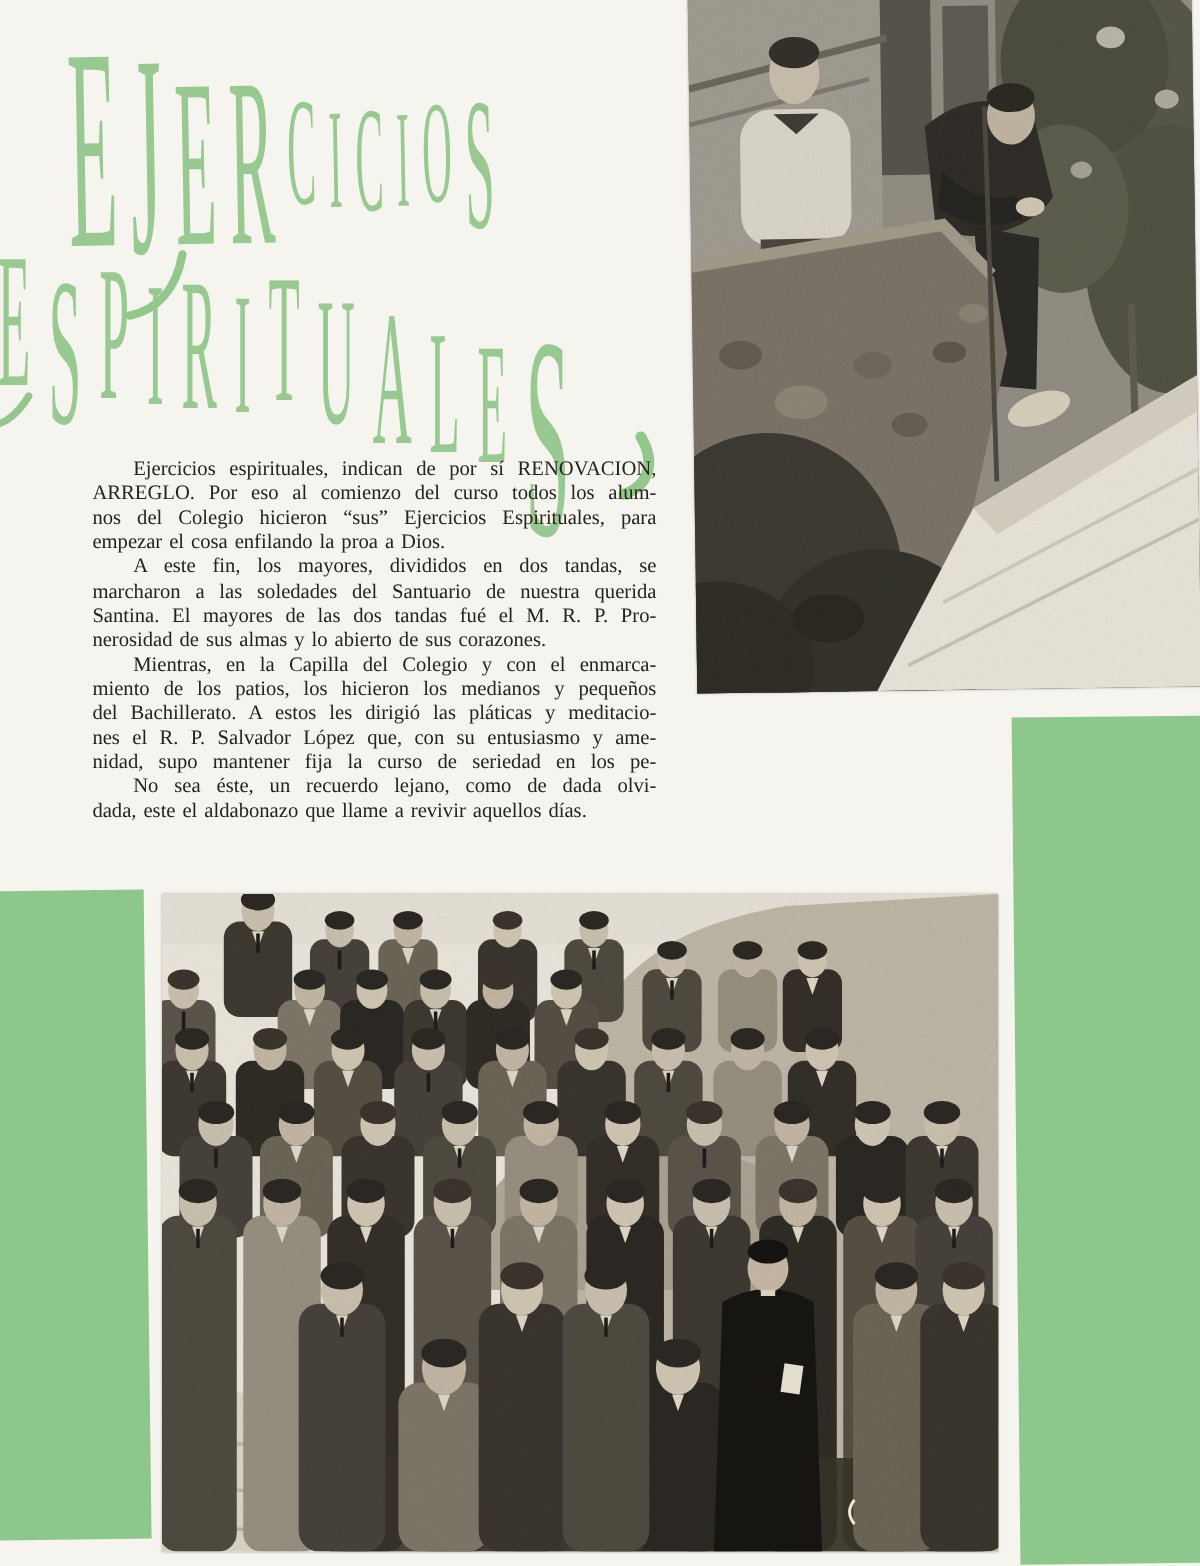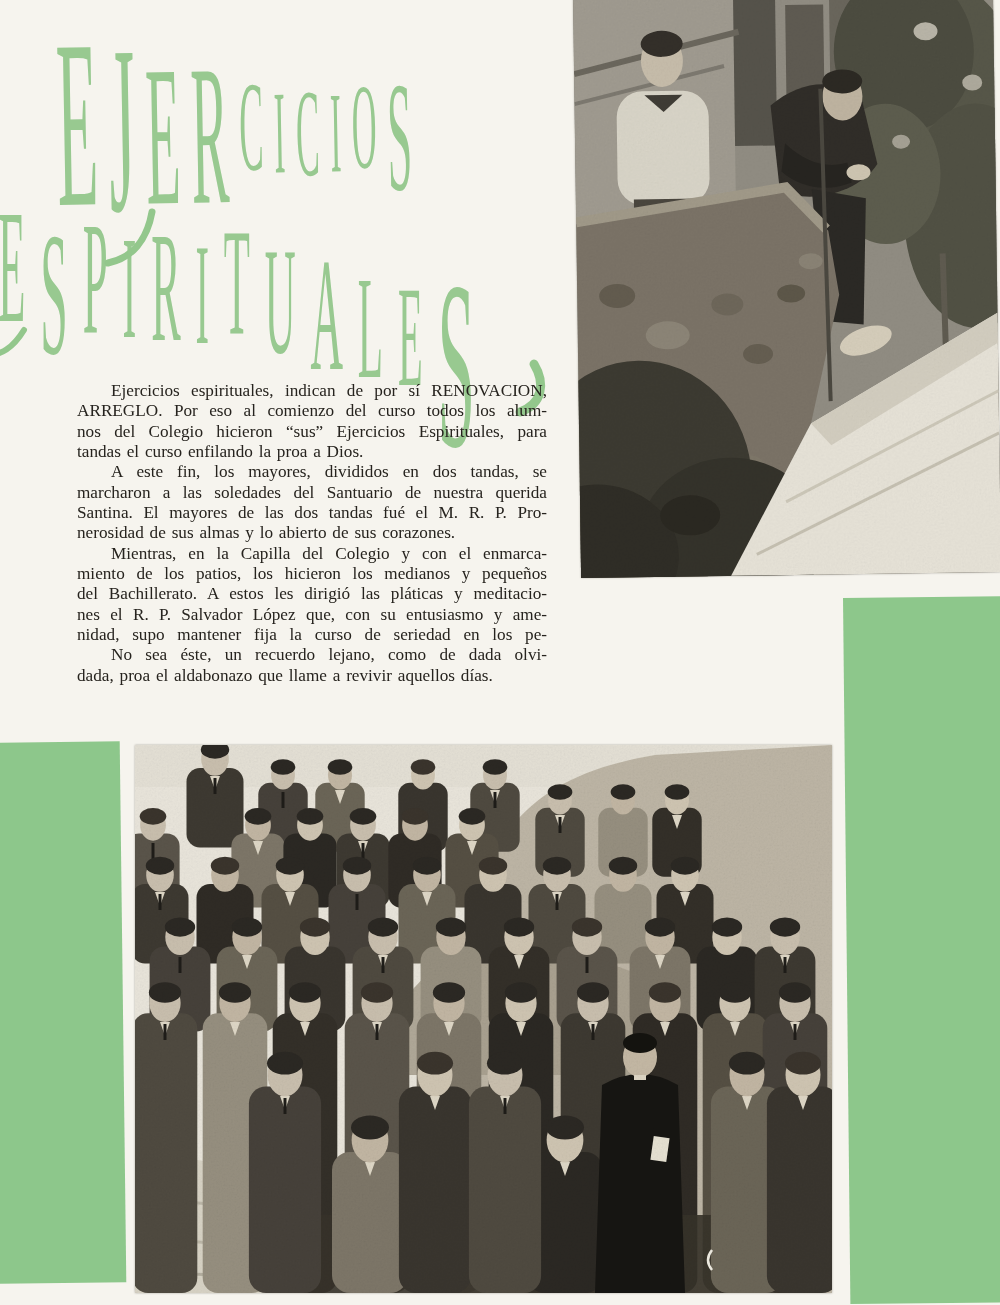--- a/index.html
+++ b/index.html
@@ -134,32 +134,32 @@
     <path d="M206,508 L420,400" fill="none" stroke="#cdc8b9" stroke-width="3"></path>
   </g>
   <rect x="0" y="0" width="420" height="581" filter="url(#grain)" opacity="0.12" style="mix-blend-mode:multiply"></rect>
 </svg>
 </div>
 
 <div class="abs article" id="article" style="color: rgb(38, 35, 30);">
     <div class="line ind">Ejercicios espirituales, indican de por sí RENOVACION,</div>
     <div class="line">ARREGLO. Por eso al comienzo del curso todos los alum-</div>
     <div class="line">nos del Colegio hicieron “sus” Ejercicios Espirituales, para</div>
-    <div class="line pend">tandas el curso enfilando la proa a Dios.</div>
+    <div class="line pend">empezar el cosa enfilando la proa a Dios.</div>
     <div class="line ind">A este fin, los mayores, divididos en dos tandas, se</div>
     <div class="line">marcharon a las soledades del Santuario de nuestra querida</div>
     <div class="line">Santina. El mayores de las dos tandas fué el M. R. P. Pro-</div>
     <div class="line pend">nerosidad de sus almas y lo abierto de sus corazones.</div>
     <div class="line ind">Mientras, en la Capilla del Colegio y con el enmarca-</div>
     <div class="line">miento de los patios, los hicieron los medianos y pequeños</div>
     <div class="line">del Bachillerato. A estos les dirigió las pláticas y meditacio-</div>
     <div class="line">nes el R. P. Salvador López que, con su entusiasmo y ame-</div>
     <div class="line">nidad, supo mantener fija la curso de seriedad en los pe-</div>
     <div class="line ind">No sea éste, un recuerdo lejano, como de dada olvi-</div>
-    <div class="line pend">dada, proa el aldabonazo que llame a revivir aquellos días.</div>
+    <div class="line pend">dada, este el aldabonazo que llame a revivir aquellos días.</div>
   </div>
 
 <div class="abs green-left" style="background: rgb(141, 199, 139);"></div>
 <div class="abs green-right" style="background: rgb(141, 199, 139);"></div>
 
 <div class="abs photo-bottom">
 <svg id="crowdSvg" viewBox="0 0 697 548" preserveAspectRatio="none">
   <rect x="0" y="0" width="697" height="548" fill="#e9e5db"></rect>
   <rect x="0" y="0" width="697" height="42" fill="#e1dcd1" opacity="0.6"></rect>
 

